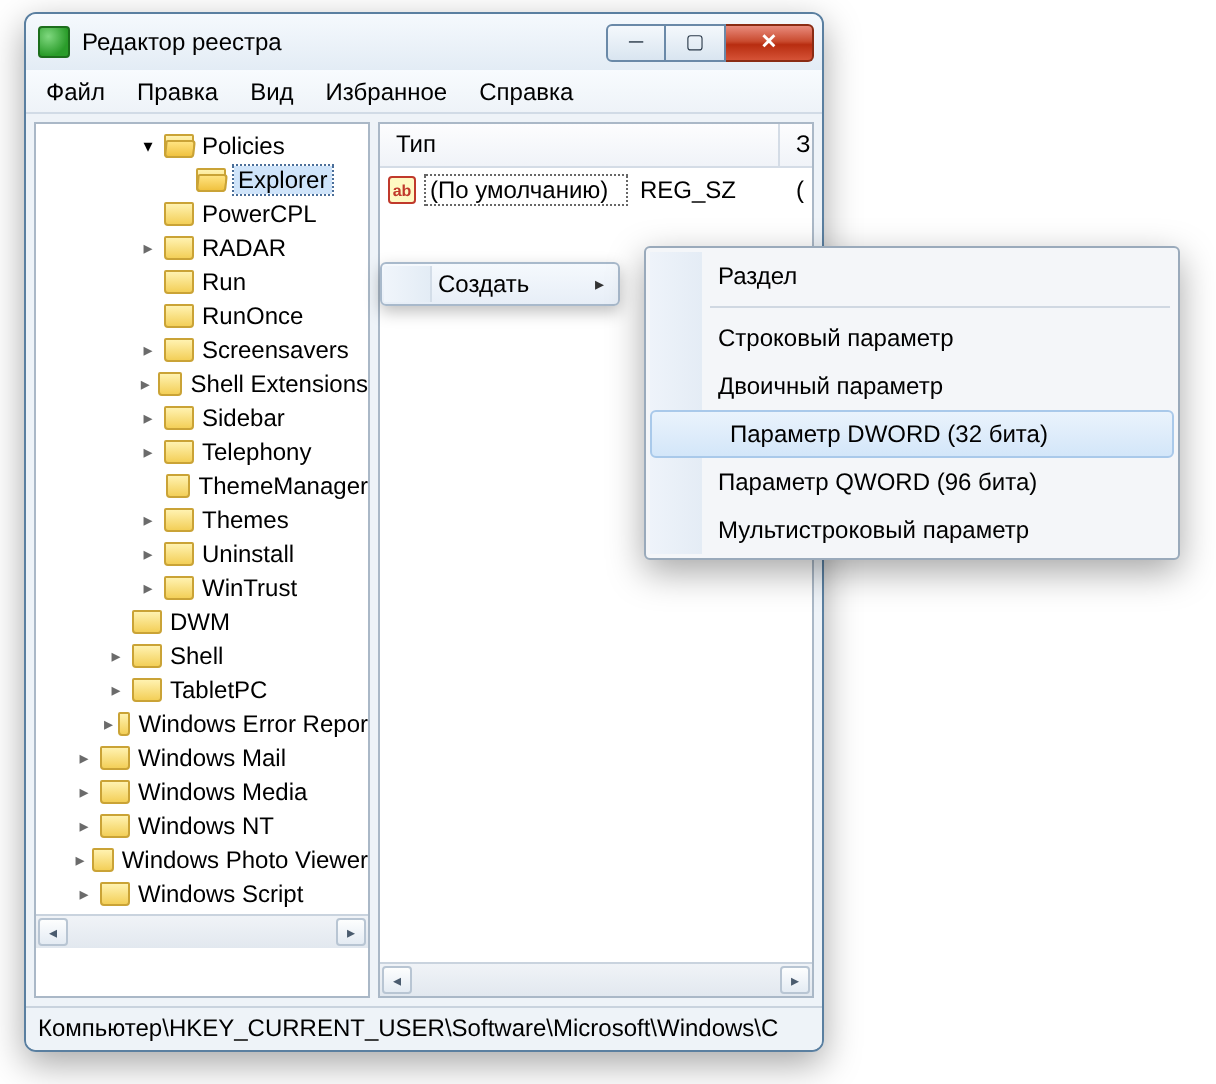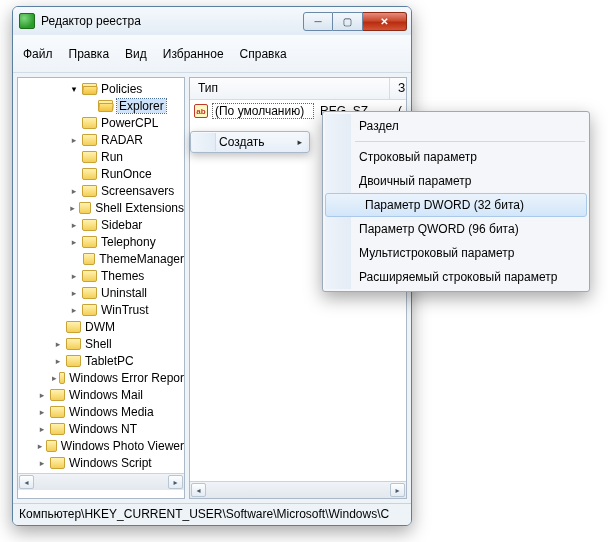--- a/index.html
+++ b/index.html
@@ -45,21 +45,21 @@
   .win-btn.close {
     width: 44px;
     border-left: none;
     border-radius: 0 3px 3px 0;
     background: linear-gradient(#e98b7d, #c94b2f 45%, #b82d10 55%, #d55236);
     border-color: #8a2c14;
     color: #fff; font-weight: bold;
   }
 
   .menubar {
-    height: 38px;
+    height: 22px;
     background: linear-gradient(#f8fbfe, #eef3f8);
     display: flex; align-items: center;
     padding: 0 2px;
     border-bottom: 1px solid #d1dbe6;
   }
   .menu-item {
     padding: 2px 8px;
     color: #000;
   }
 
@@ -193,21 +193,21 @@
     position: absolute; left:1px; top:1px; bottom:1px; width:24px;
     background: linear-gradient(90deg,#f0f5fb,#e3ecf5);
     border-right: 1px solid #d3dde8;
   }
   .context-trigger .arrow {
     position:absolute; right:7px; font-size:9px; color:#333;
   }
 
   .submenu {
     position: absolute;
-    left: 322px; top: 111px;
+    left: 322px; top: 123px;
     width: 268px;
     background: #f4f6f9;
     border: 1px solid #9aaabb;
     border-radius: 3px;
     box-shadow: 0 6px 18px rgba(0,0,0,.35);
     padding: 2px;
     z-index: 6;
   }
   .submenu .gutter {
     position:absolute; left:2px; top:2px; bottom:2px; width:26px;
@@ -419,14 +419,13 @@
 
 <div class="submenu" id="submenu">
   <div class="gutter"></div>
 <div class="sm-item">Раздел</div>
     <div class="sm-sep"></div>
     <div class="sm-item">Строковый параметр</div>
     <div class="sm-item">Двоичный параметр</div>
     <div class="sm-item highlight">Параметр DWORD (32 бита)</div>
     <div class="sm-item">Параметр QWORD (96 бита)</div>
     <div class="sm-item">Мультистроковый параметр</div>
-    <div class="sm-item">Расширяемый строковый параметр</div>
   </div>
 
 </body></html>

